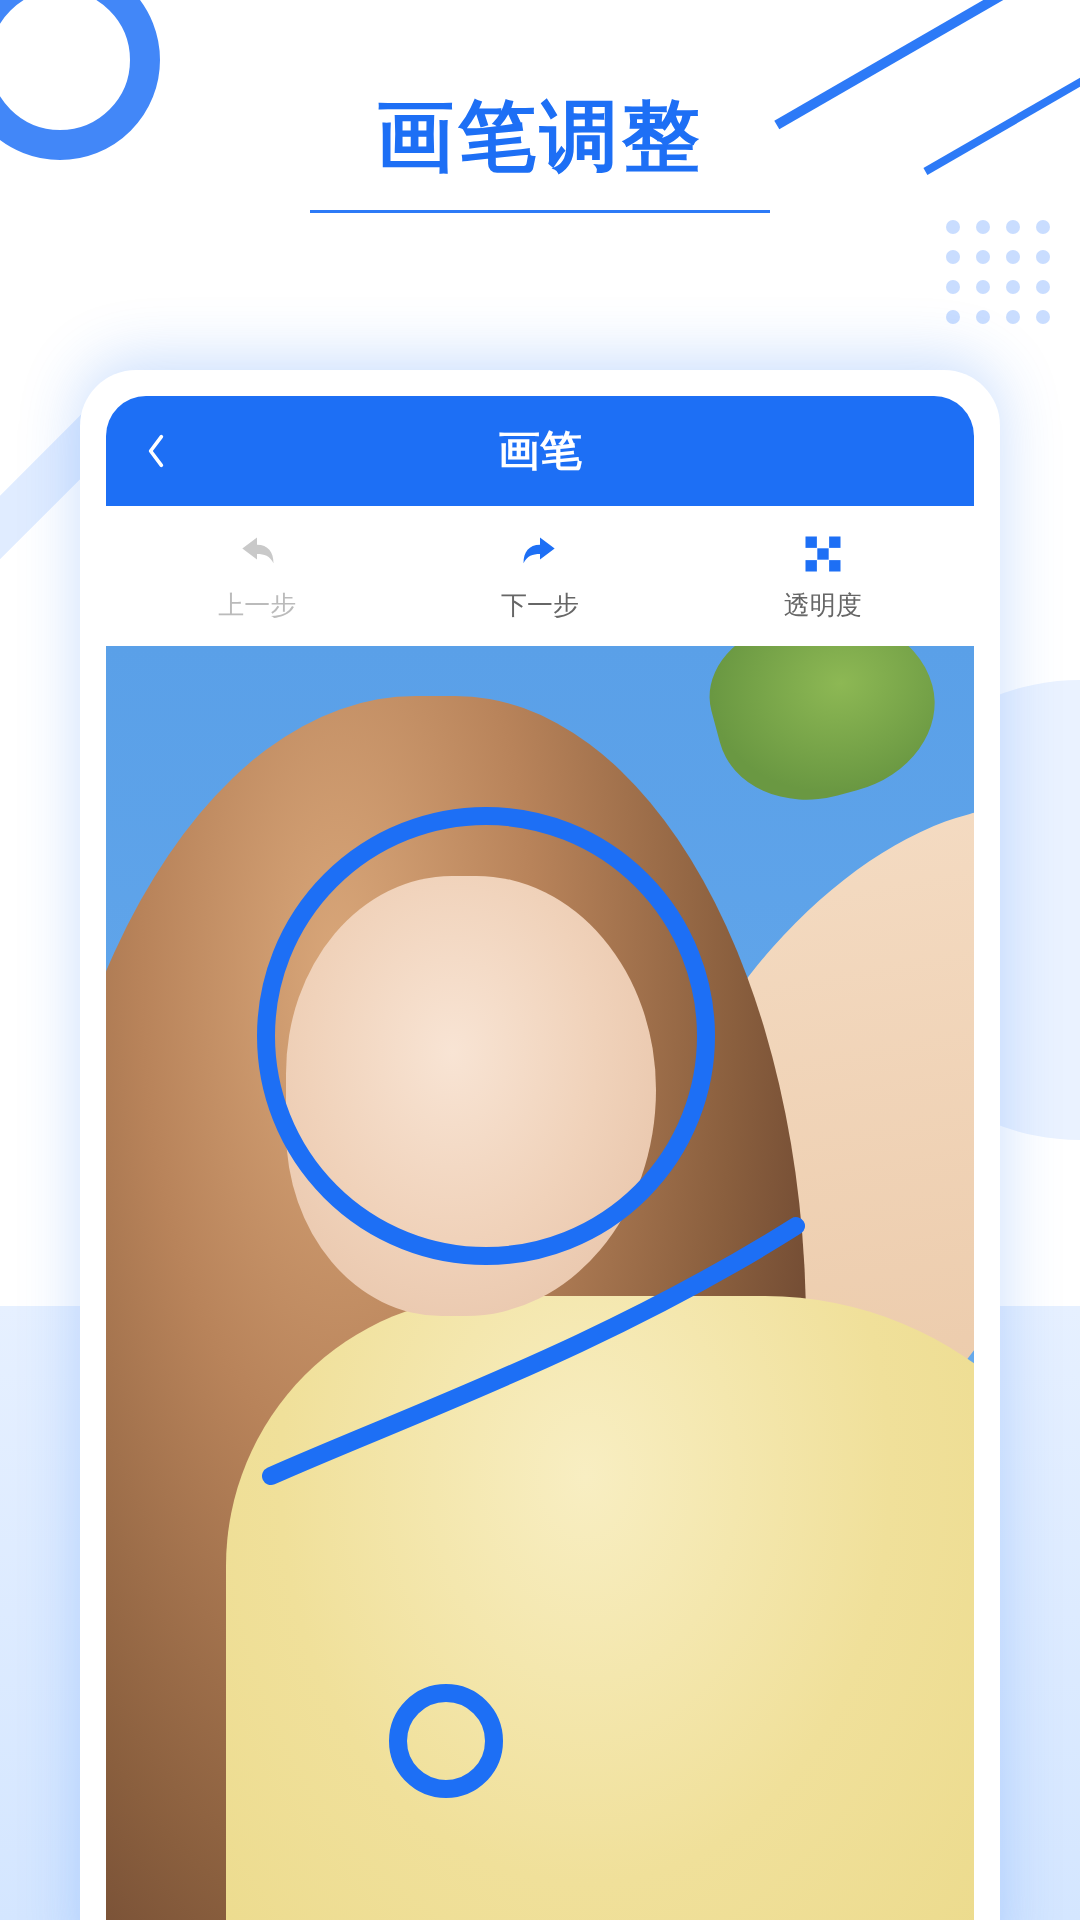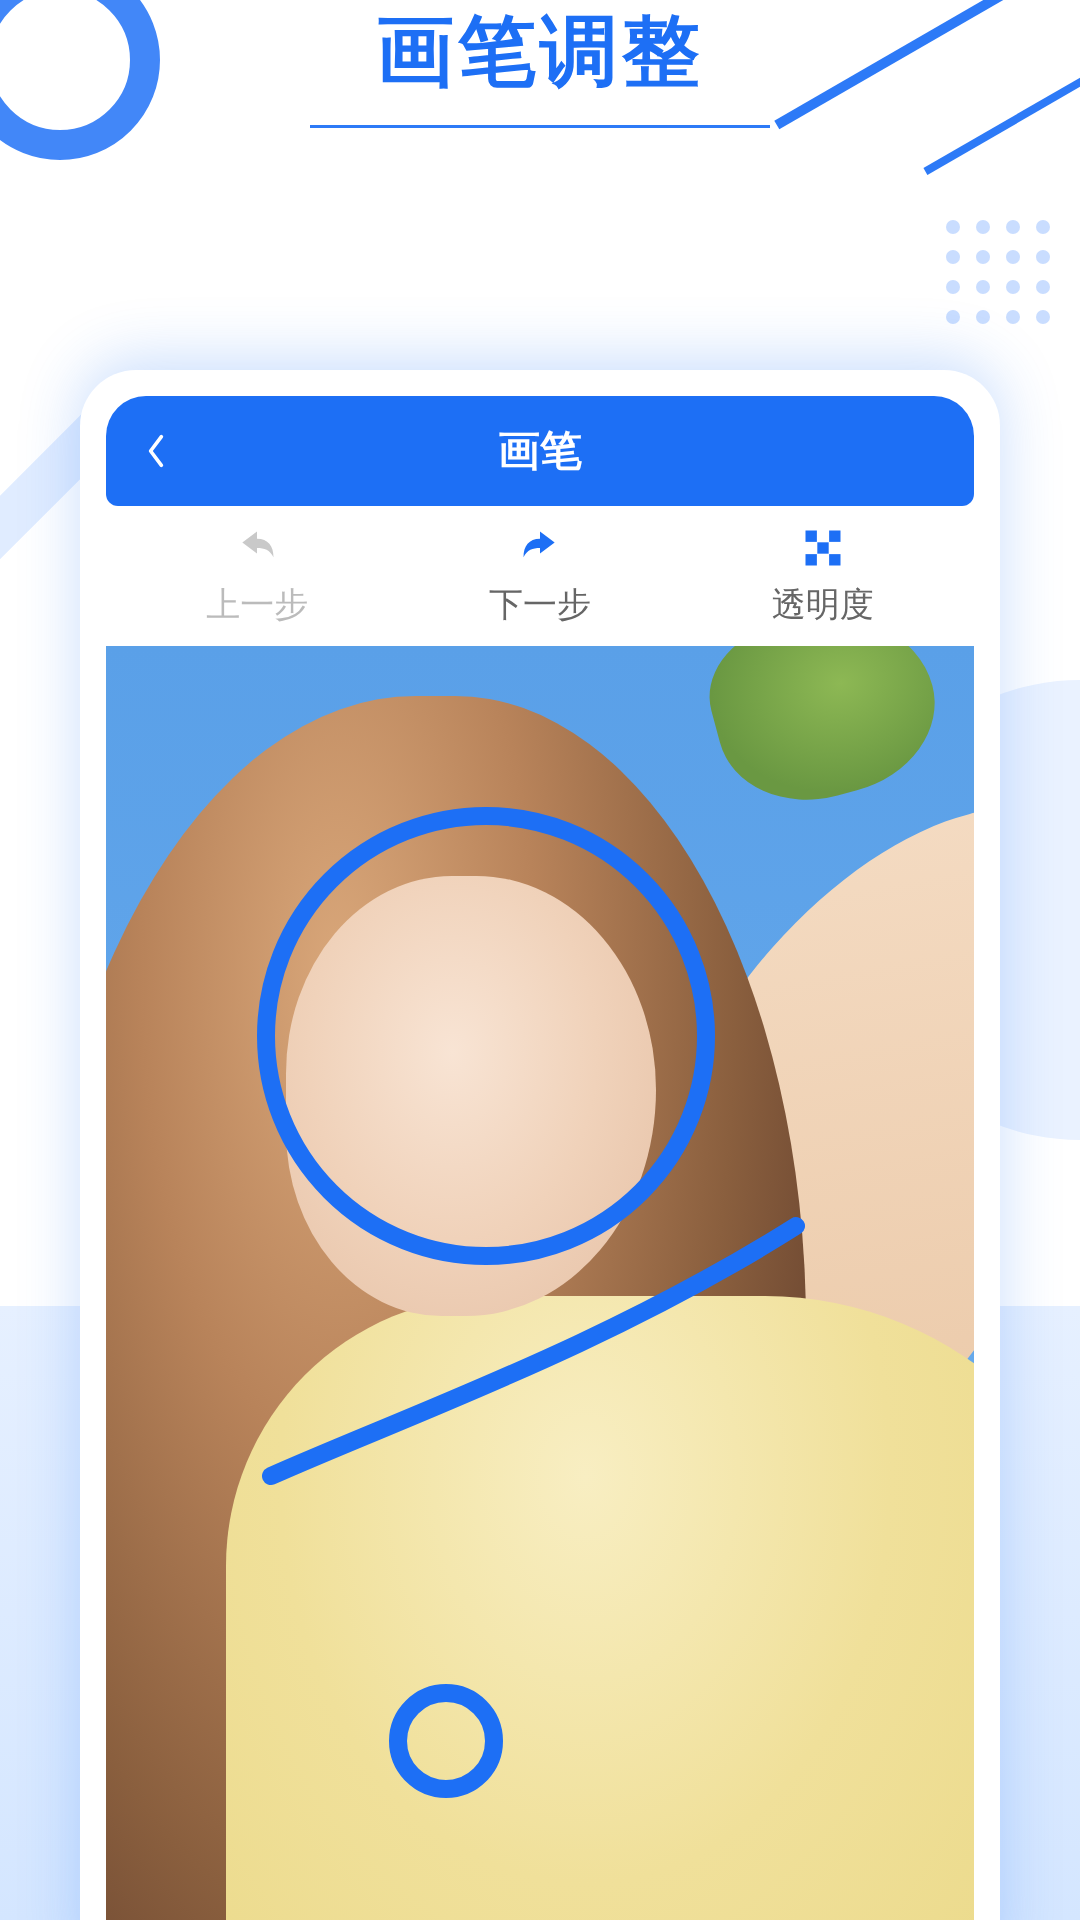--- a/index.html
+++ b/index.html
@@ -82,20 +82,21 @@
       right: -230px;
       width: 460px;
       height: 460px;
       background: #eaf2ff;
       border-radius: 50%;
     }
     
     
     .promo-title {
       text-align: center;
+      padding-top: 85px;
     }
     
     .promo-title h1 {
       font-size: 78px;
       font-weight: 900;
       color: #1d6ff5;
       letter-spacing: 4px;
     }
     
     .promo-subtitle {
@@ -137,21 +138,20 @@
       overflow: hidden;
     }
     
     
     .app-header {
       background: #1d6ff5;
       height: 110px;
       display: flex;
       align-items: center;
       position: relative;
-      border-radius: 12px;
     }
     
     .back-btn {
       position: absolute;
       left: 30px;
       width: 40px;
       height: 40px;
       display: flex;
       align-items: center;
       justify-content: center;
@@ -193,21 +193,21 @@
     
     .tool-icon {
       width: 48px;
       height: 48px;
       display: flex;
       align-items: center;
       justify-content: center;
     }
     
     .tool-label {
-      font-size: 34px;
+      font-size: 26px;
       color: #666666;
       font-weight: 500;
     }
     
     .tool-item.disabled .tool-label {
       color: #bbbbbb;
     }
     
     
     .canvas-area {

